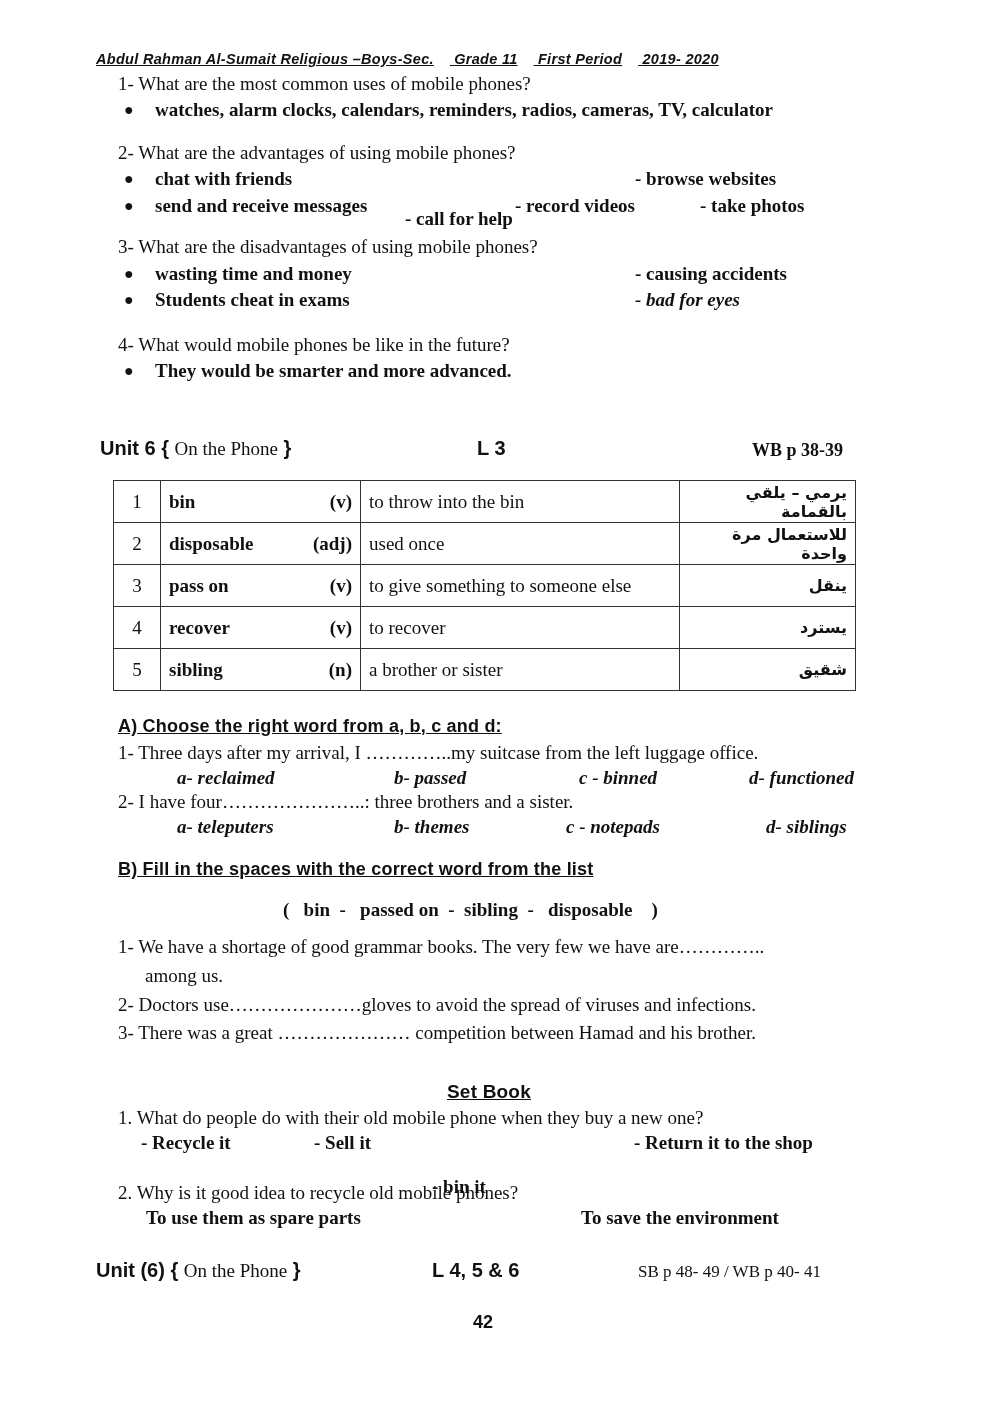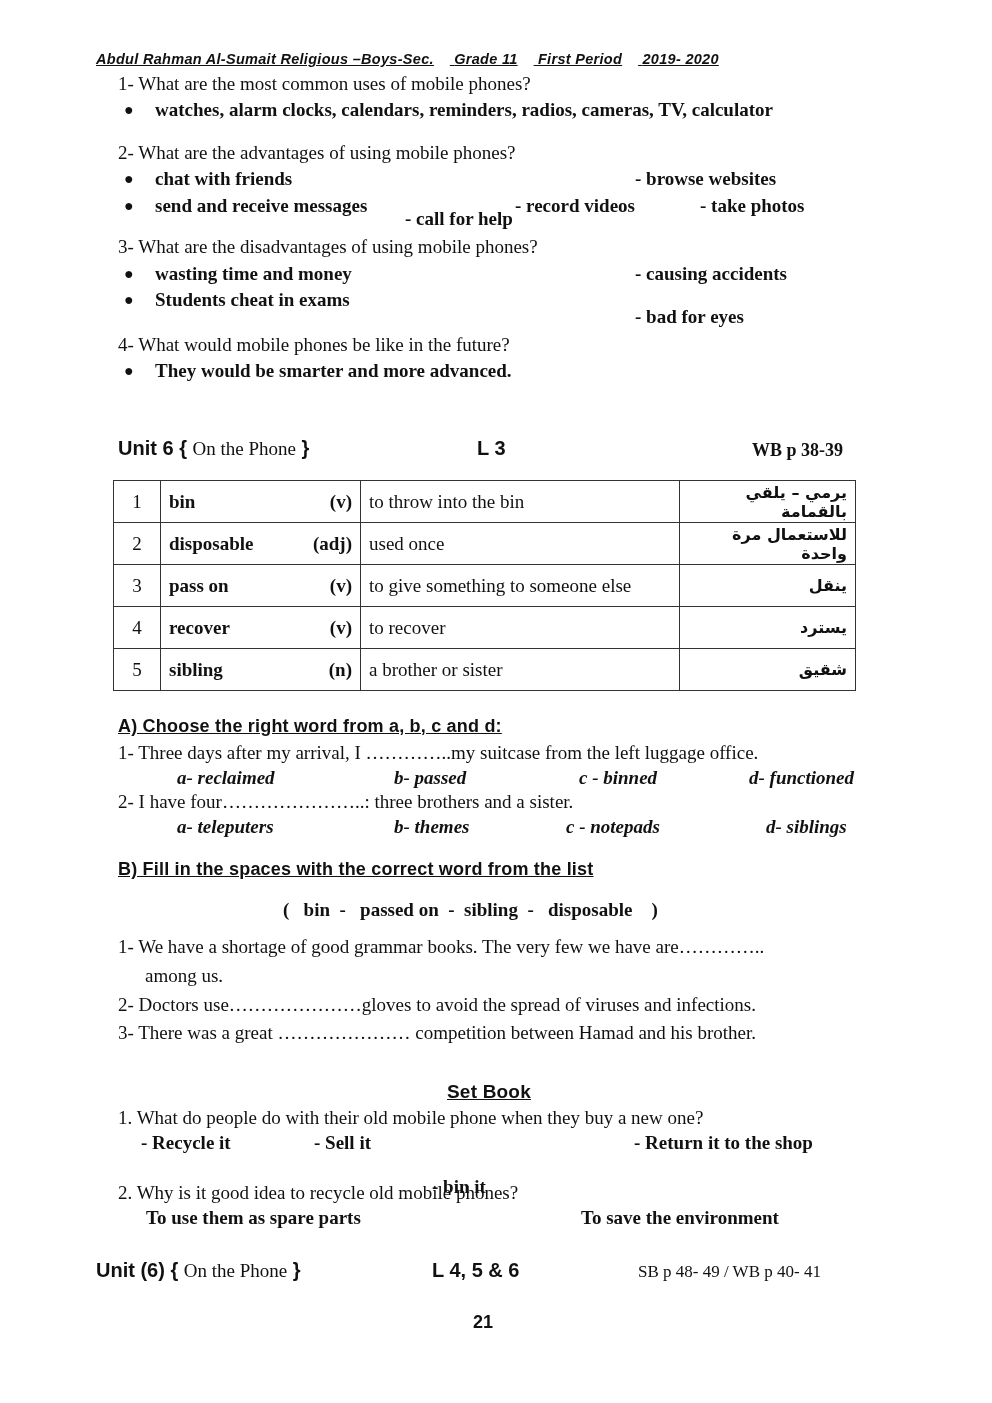--- a/index.html
+++ b/index.html
@@ -50,27 +50,27 @@
 <div class="abs ans" style="left:155px; top:195px;">send and receive messages</div>
 <div class="abs ans" style="left:515px; top:195px;">- record videos</div>
 <div class="abs ans" style="left:700px; top:195px;">- take photos</div>
 
 <div class="abs q" style="left:118px; top:236px;">3- What are the disadvantages of using mobile phones?</div>
 <div class="abs bullet" style="left:124px; top:265px;">●</div>
 <div class="abs ans" style="left:155px; top:263px;">wasting time and money</div>
 <div class="abs ans" style="left:635px; top:263px;">- causing accidents</div>
 <div class="abs bullet" style="left:124px; top:291px;">●</div>
 <div class="abs ans" style="left:155px; top:289px;">Students cheat in exams</div>
-<div class="abs ans" style="left:635px; top:306px;">- bad for eyes</div>
+<div class="abs ans" style="left:635px; top:289px;font-style:italic;">- bad for eyes</div>
 
 <div class="abs q" style="left:118px; top:334px;">4- What would mobile phones be like in the future?</div>
 <div class="abs bullet" style="left:124px; top:362px;">●</div>
 <div class="abs ans" style="left:155px; top:360px;">They would be smarter and more advanced.</div>
 
-<div class="abs unit" style="left:118px; top:437px;">
+<div class="abs unit" style="left:100px; top:437px;">
   <span>Unit 6</span>
   <span>{</span>
   <span class="plain">On the Phone</span>
   <span>}</span>
 </div>
 <div class="abs lesson" style="left:477px; top:437px;">L 3</div>
 <div class="abs ref-bold" style="left:752px; top:440px;">WB p 38-39</div>
 
 <table class="vocab">
   <tbody>
@@ -138,13 +138,13 @@
 
 <div class="abs unit" style="left:96px; top:1259px;">
   <span>Unit (6)</span>
   <span>{</span>
   <span class="plain">On the Phone</span>
   <span>}</span>
 </div>
 <div class="abs lesson" style="left:432px; top:1259px;">L 4, 5 &amp; 6</div>
 <div class="abs ref" style="left:638px; top:1262px;">SB p 48- 49 / WB p 40- 41</div>
 
-<div class="abs pagenum" style="left:473px; top:1312px;">21</div>
+<div class="abs pagenum" style="left:473px; top:1312px;">42</div>
 
 </body></html>

